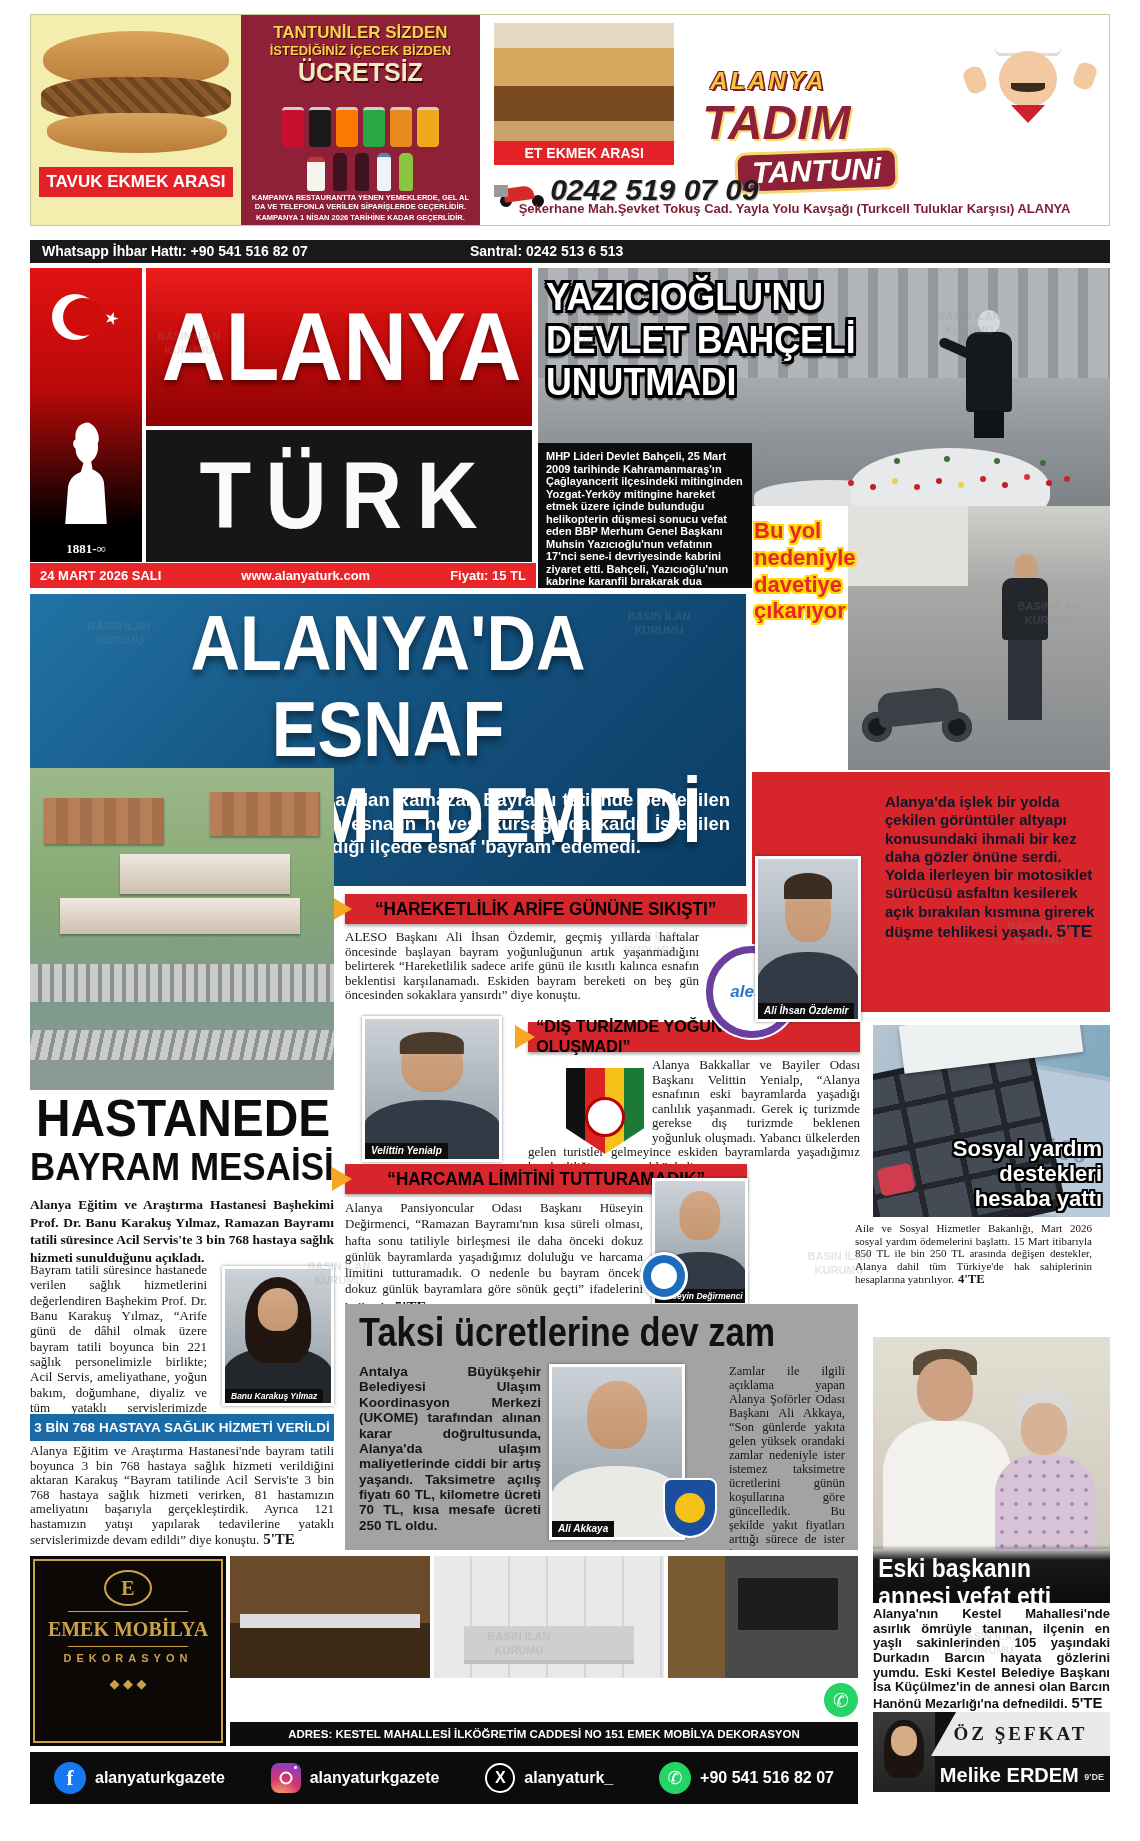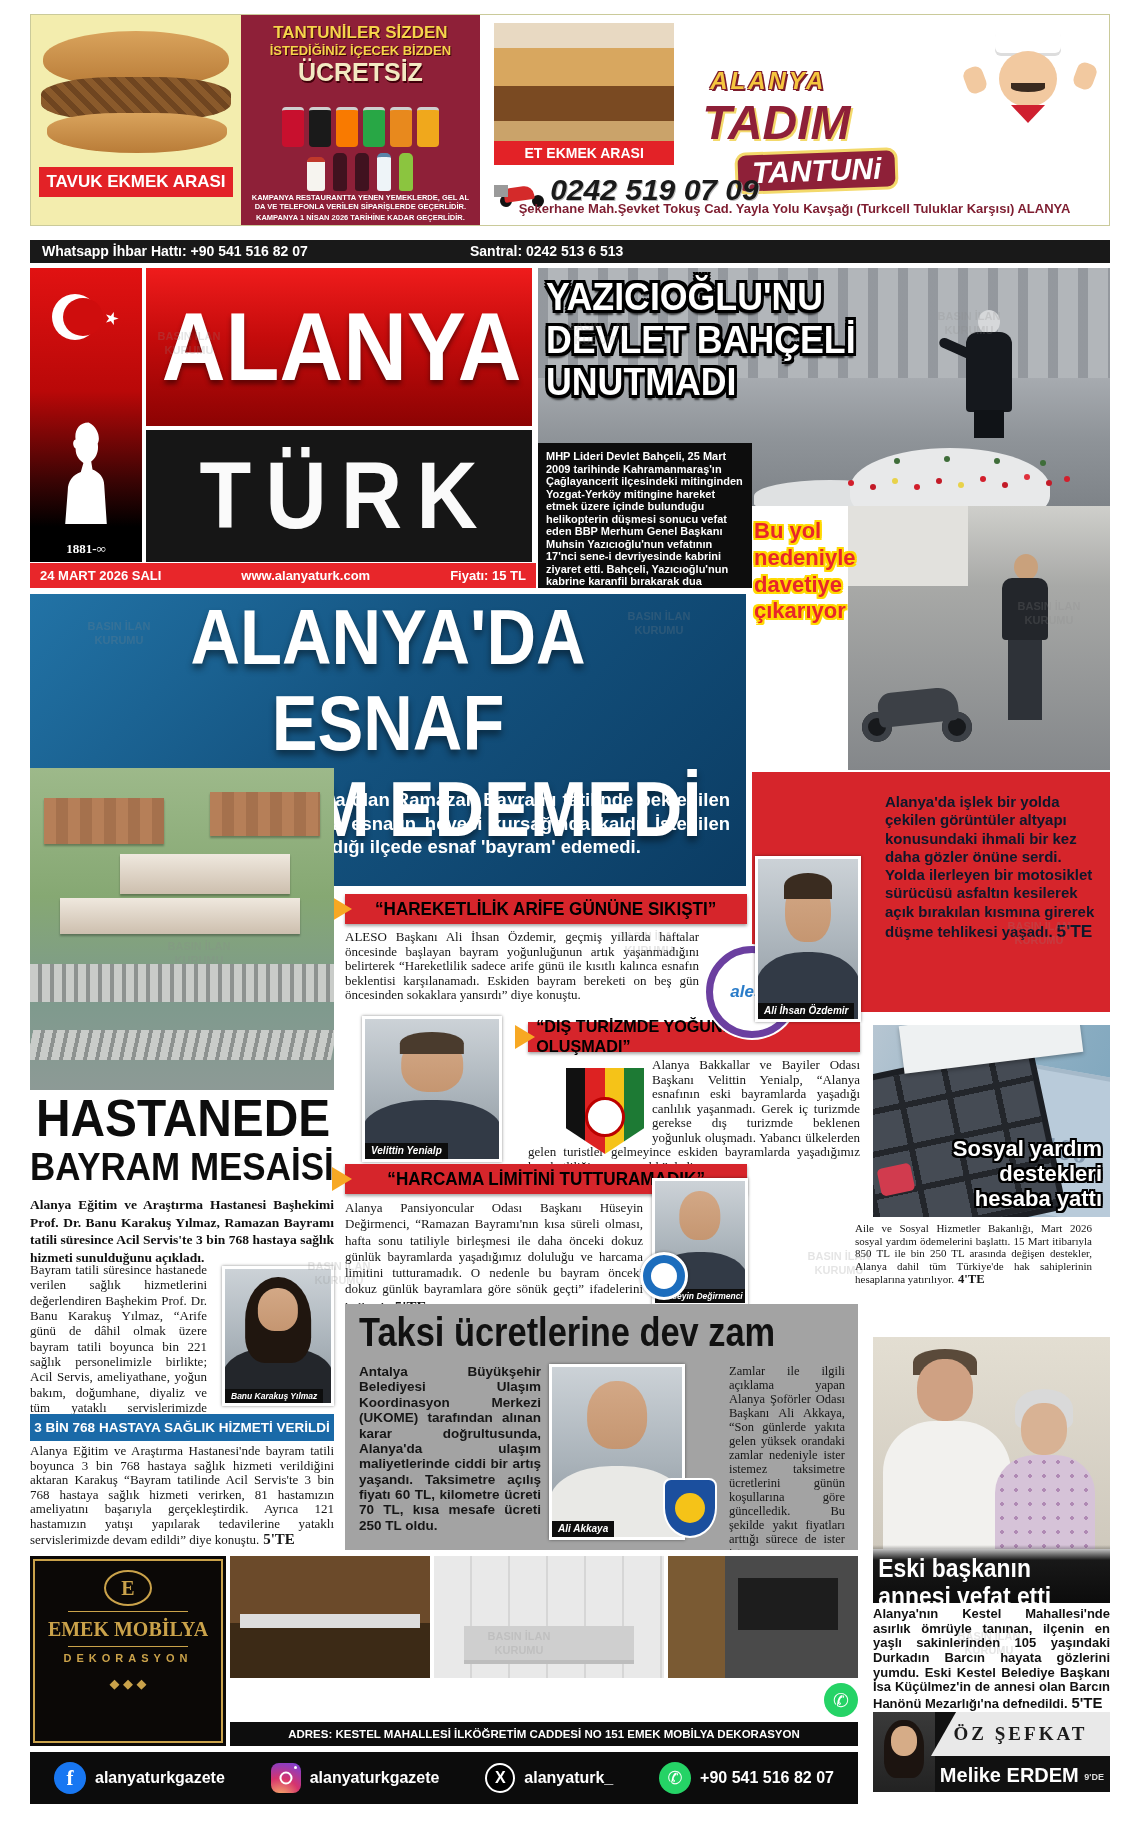--- a/index.html
+++ b/index.html
@@ -262,21 +262,21 @@
       <div><span>DEVLET BAHÇELİ</span></div>
       <div><span>UNUTMADI</span></div>
     </div>
     <div class="b-body">
       <span>MHP Lideri Devlet Bahçeli, 25 Mart 2009 tarihinde Kahramanmaraş'ın Çağlayancerit ilçesindeki mitinginden Yozgat-Yerköy mitingine hareket etmek üzere içinde bulunduğu helikopterin düşmesi sonucu vefat eden BBP Merhum Genel Başkanı Muhsin Yazıcıoğlu'nun vefatının 17'nci sene-i devriyesinde kabrini ziyaret etti. Bahçeli, Yazıcıoğlu'nun kabrine karanfil bırakarak dua etti.</span><span class="pageref">4'TE</span>
     </div>
     <div class="b-cap">Bahçeli, Yazıcıoğlu'nun vefatının 17. sene-i devriyesinde kabrini ziyaret etti.</div>
   </div>
 
   <div id="mainstory" class="abs">
-    <div class="mh" style=""><span>ALANYA'DA ESNAF</span></div>
+    <div class="mh" style="margin-top:6px"><span>ALANYA'DA ESNAF</span></div>
     <div class="mh"><span>BAYRAM EDEMEDİ</span></div>
     <div class="lead">Alanya'da önceki yıllara göre kısa olan Ramazan Bayramı tatilinde beklenilen ziyaretçi sayısına ulaşılamayınca esnafın hevesi kursağında kaldı. İstenilen bayram hareketliliğinin yaşanmadığı ilçede esnaf 'bayram' edemedi.</div>
   </div>
 
   <div id="road" class="abs">
     <div class="r-photo">
       <div class="r-build"></div>
       <div class="r-man">
         <span class="rm-head"></span>
           <span class="rm-top"></span>

